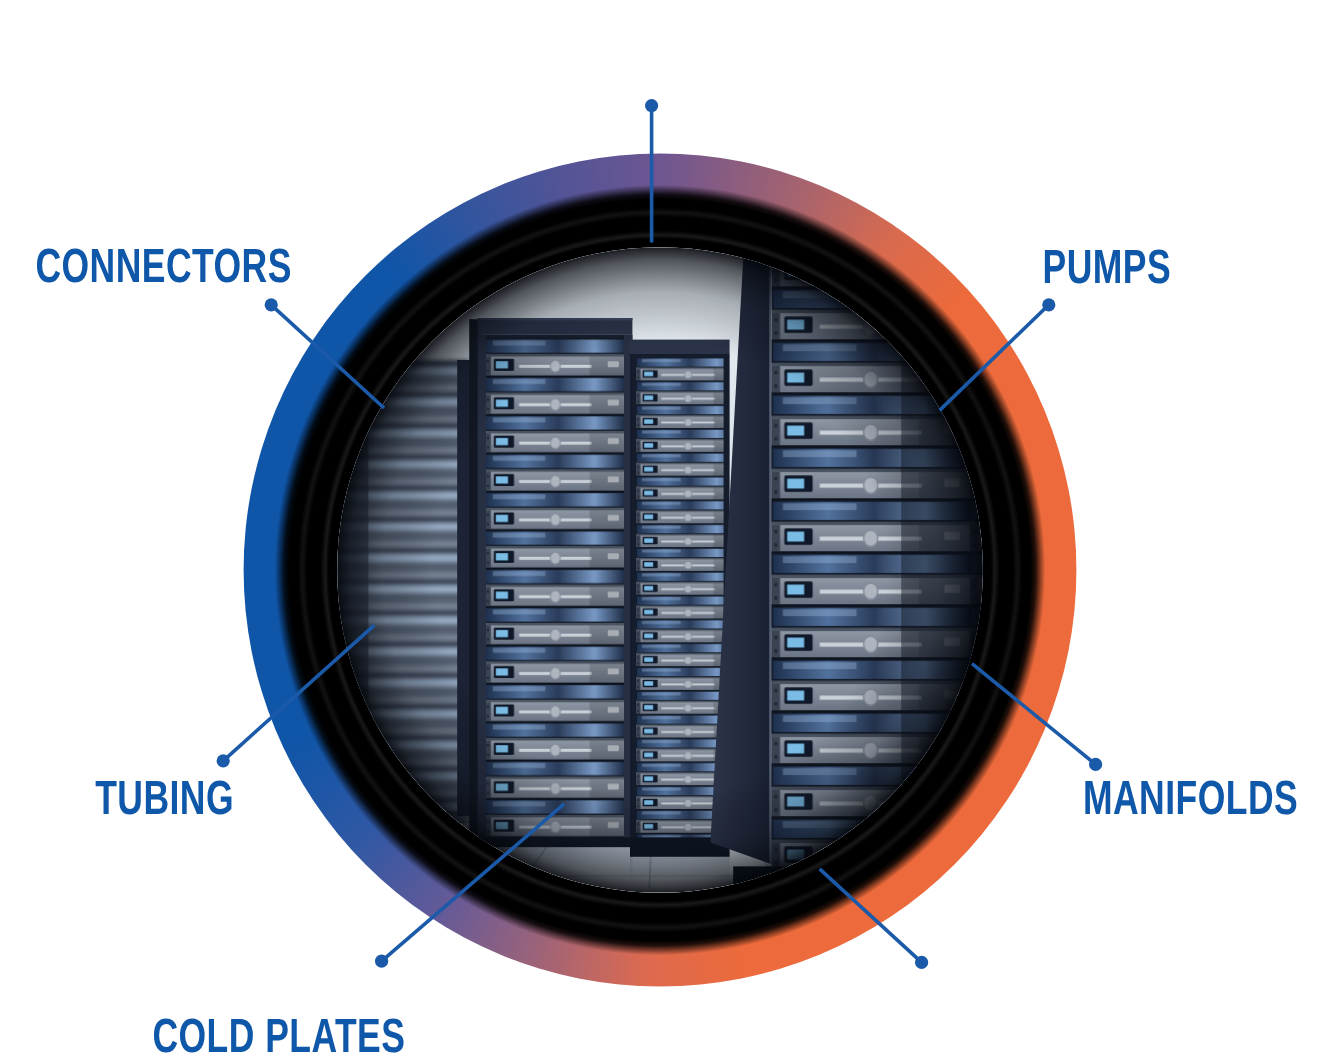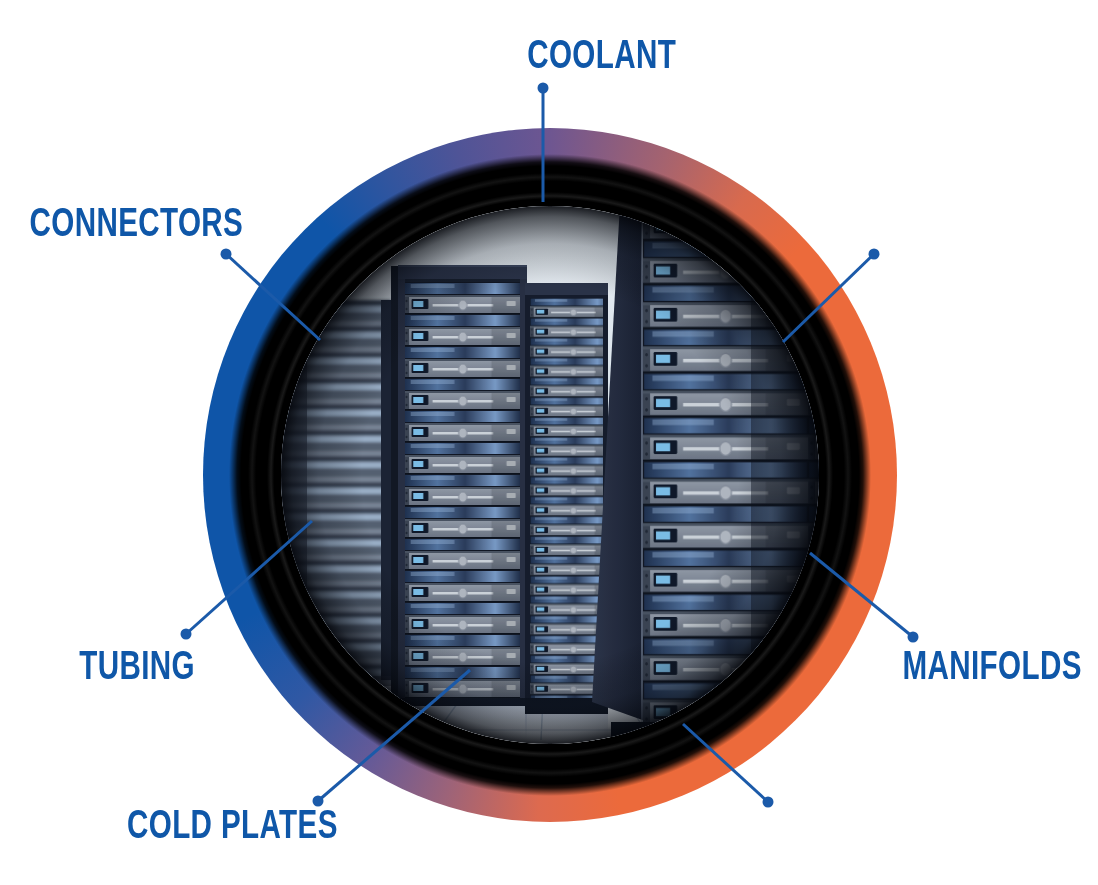--- a/index.html
+++ b/index.html
@@ -212,19 +212,19 @@
     <line class="leader" x1="913" y1="637" x2="810" y2="553"></line>
     <circle class="lead-dot" cx="913" cy="637" r="5.5"></circle>
 
     <line class="leader" x1="318" y1="801" x2="470" y2="670"></line>
     <circle class="lead-dot" cx="318" cy="801" r="5.5"></circle>
 
     <line class="leader" x1="768" y1="802" x2="683" y2="724"></line>
     <circle class="lead-dot" cx="768" cy="802" r="5.5"></circle>
   </svg>
 
-  <div class="label" style="left:452px;top:34px"><span>COOLANT</span></div>
   <div class="label" style="left:-14px;top:202px"><span>CONNECTORS</span></div>
+  <div class="label" style="left:772px;top:203px"><span>PUMPS</span></div>
   <div class="label" style="left:-13px;top:645px"><span>TUBING</span></div>
   <div class="label" style="left:842px;top:645px"><span>MANIFOLDS</span></div>
-  <div class="label" style="left:82px;top:804px"><span>COLD PLATES</span></div>
+  <div class="label" style="left:82px;top:844px"><span>COLD PLATES</span></div>
 
 </div>
 
 </body></html>

